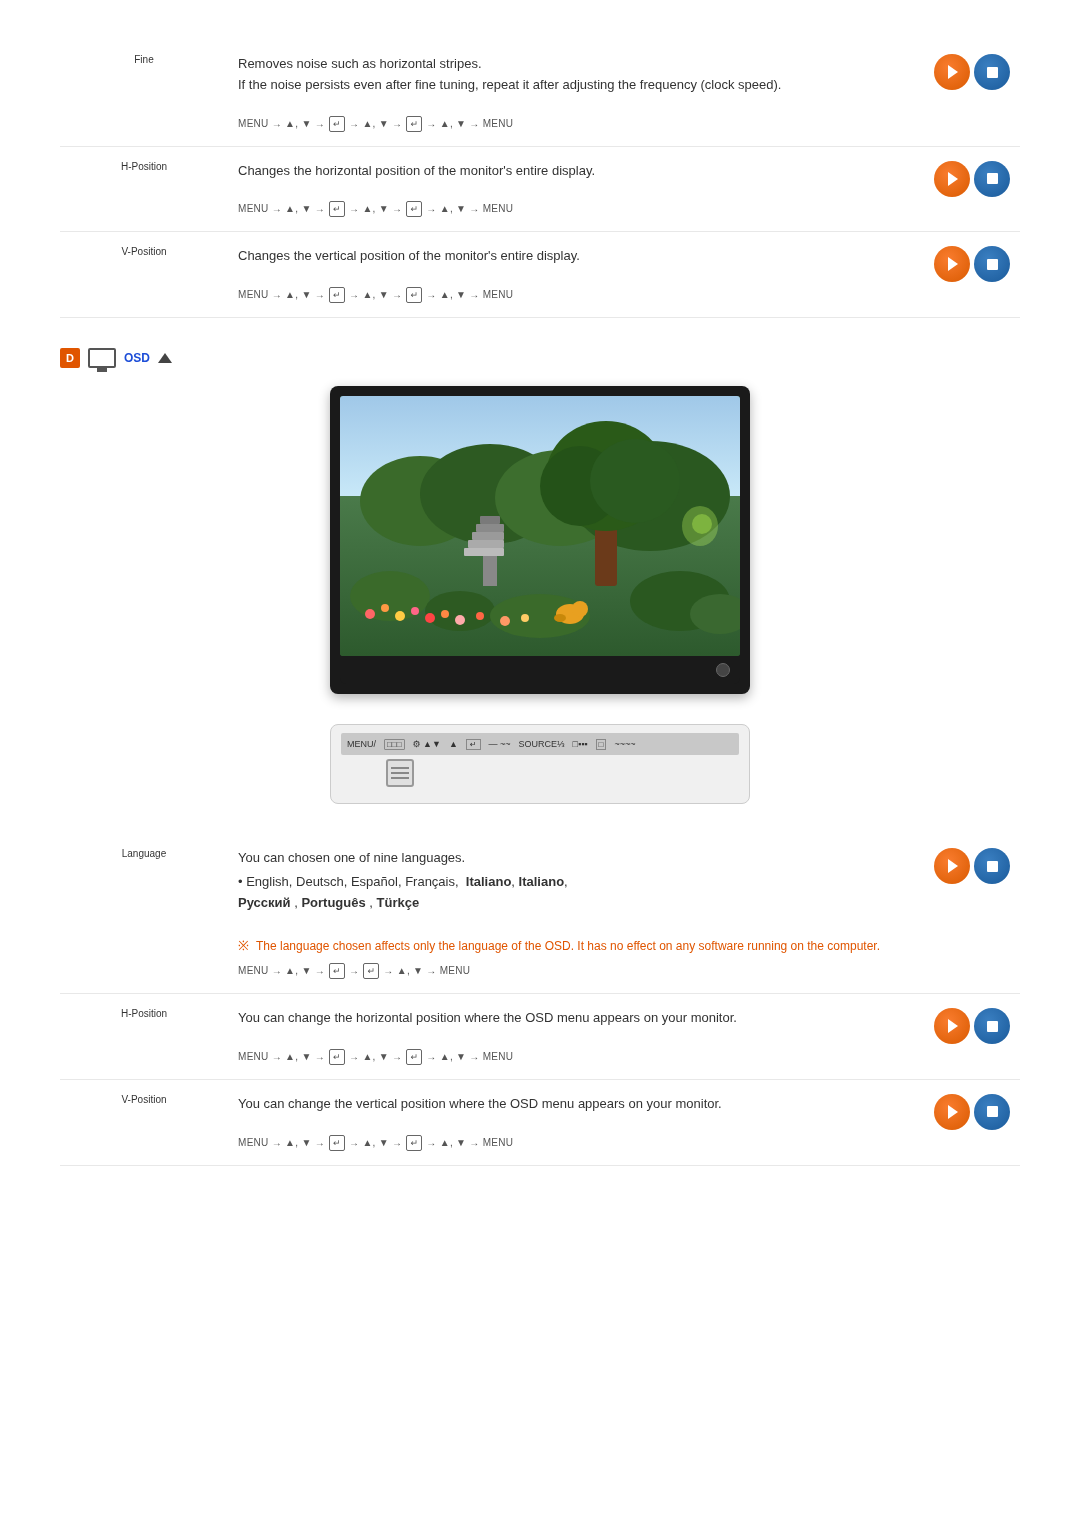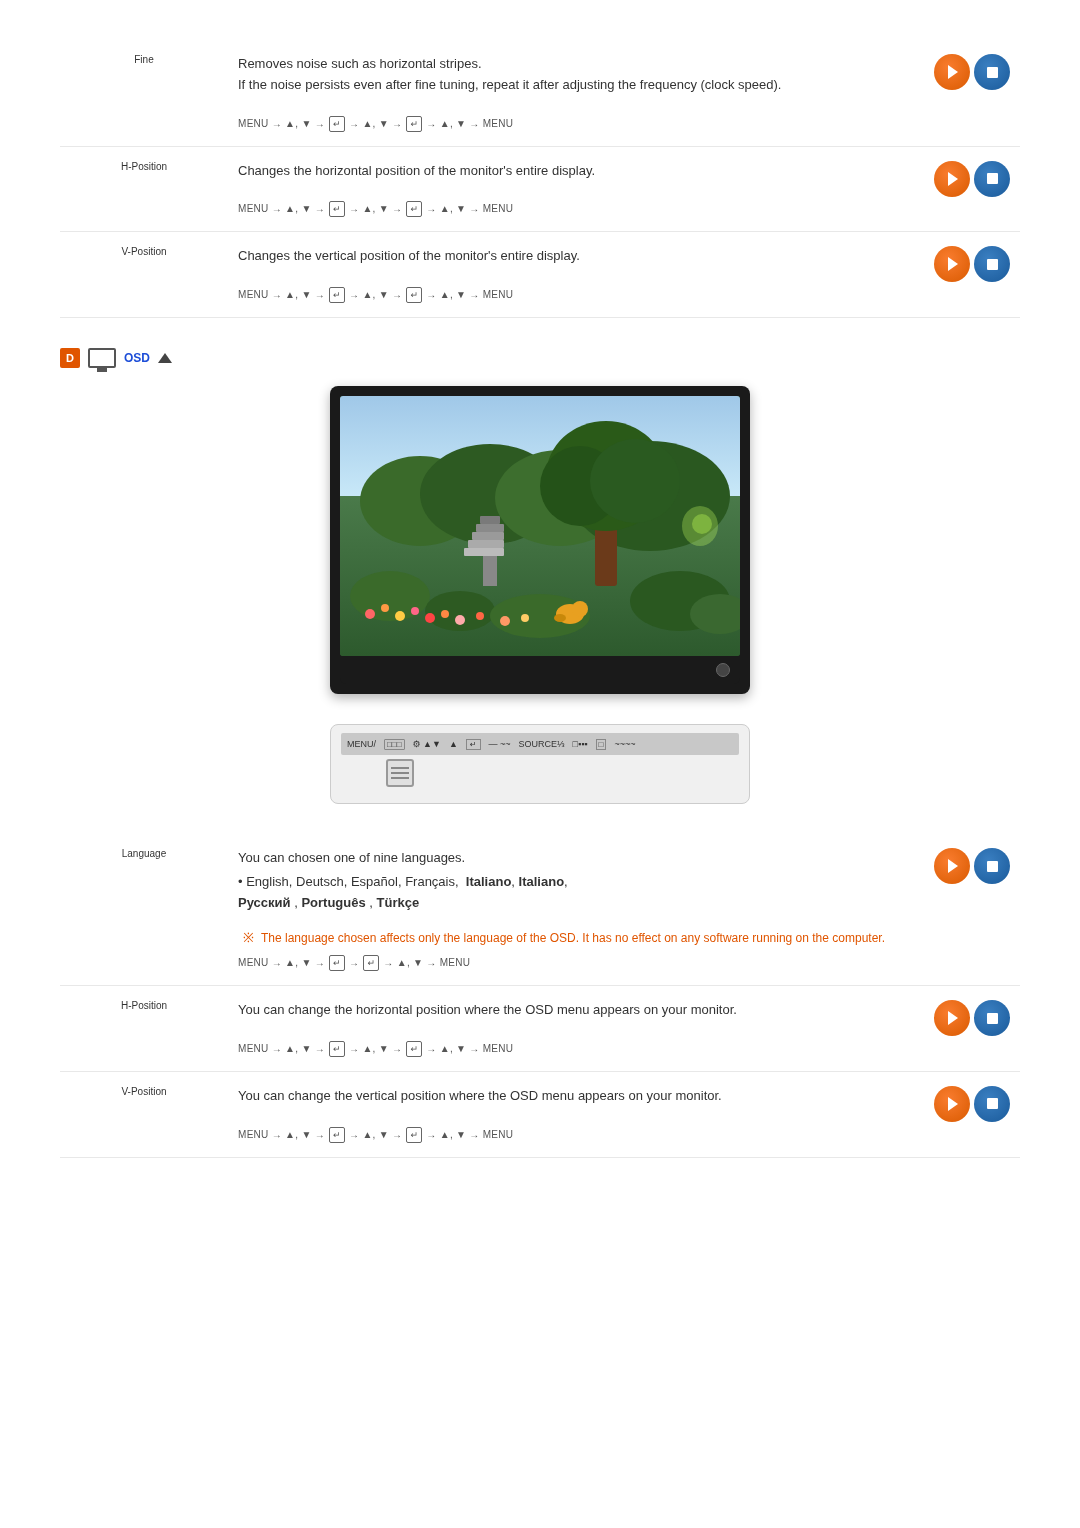--- a/index.html
+++ b/index.html
@@ -438,21 +438,21 @@
     <tbody>
 
     <tr>
       <td class="col-label">Language</td>
       <td class="col-desc">
         <div class="desc-text">You can chosen one of nine languages.</div>
         <div class="desc-bold-items" style="margin-top:3px;">
           • English, Deutsch, Español, Français,&nbsp; <b>Italiano</b>, <b>Italiano</b>,<br>
           <b>Русский</b> , <b>Português</b> , <b>Türkçe</b>
         </div>
-        <div class="notice-text" style="margin-top:14px;text-align:center;">
+        <div class="notice-text" style="margin-top:22px;">
           <span class="notice-symbol">※</span>
           The language chosen affects only the language of the OSD. It has no effect on any software running on the computer.
         </div>
         <div class="nav-instruction" style="margin-top:8px;">
           MENU → ▲, ▼ → <span class="nav-box">↵</span> → <span class="nav-box">↵</span> → ▲, ▼ → MENU
         </div>
       </td>
       <td class="col-buttons">
         <div class="btn-group">
           <button class="btn-play" title="Play"></button>

